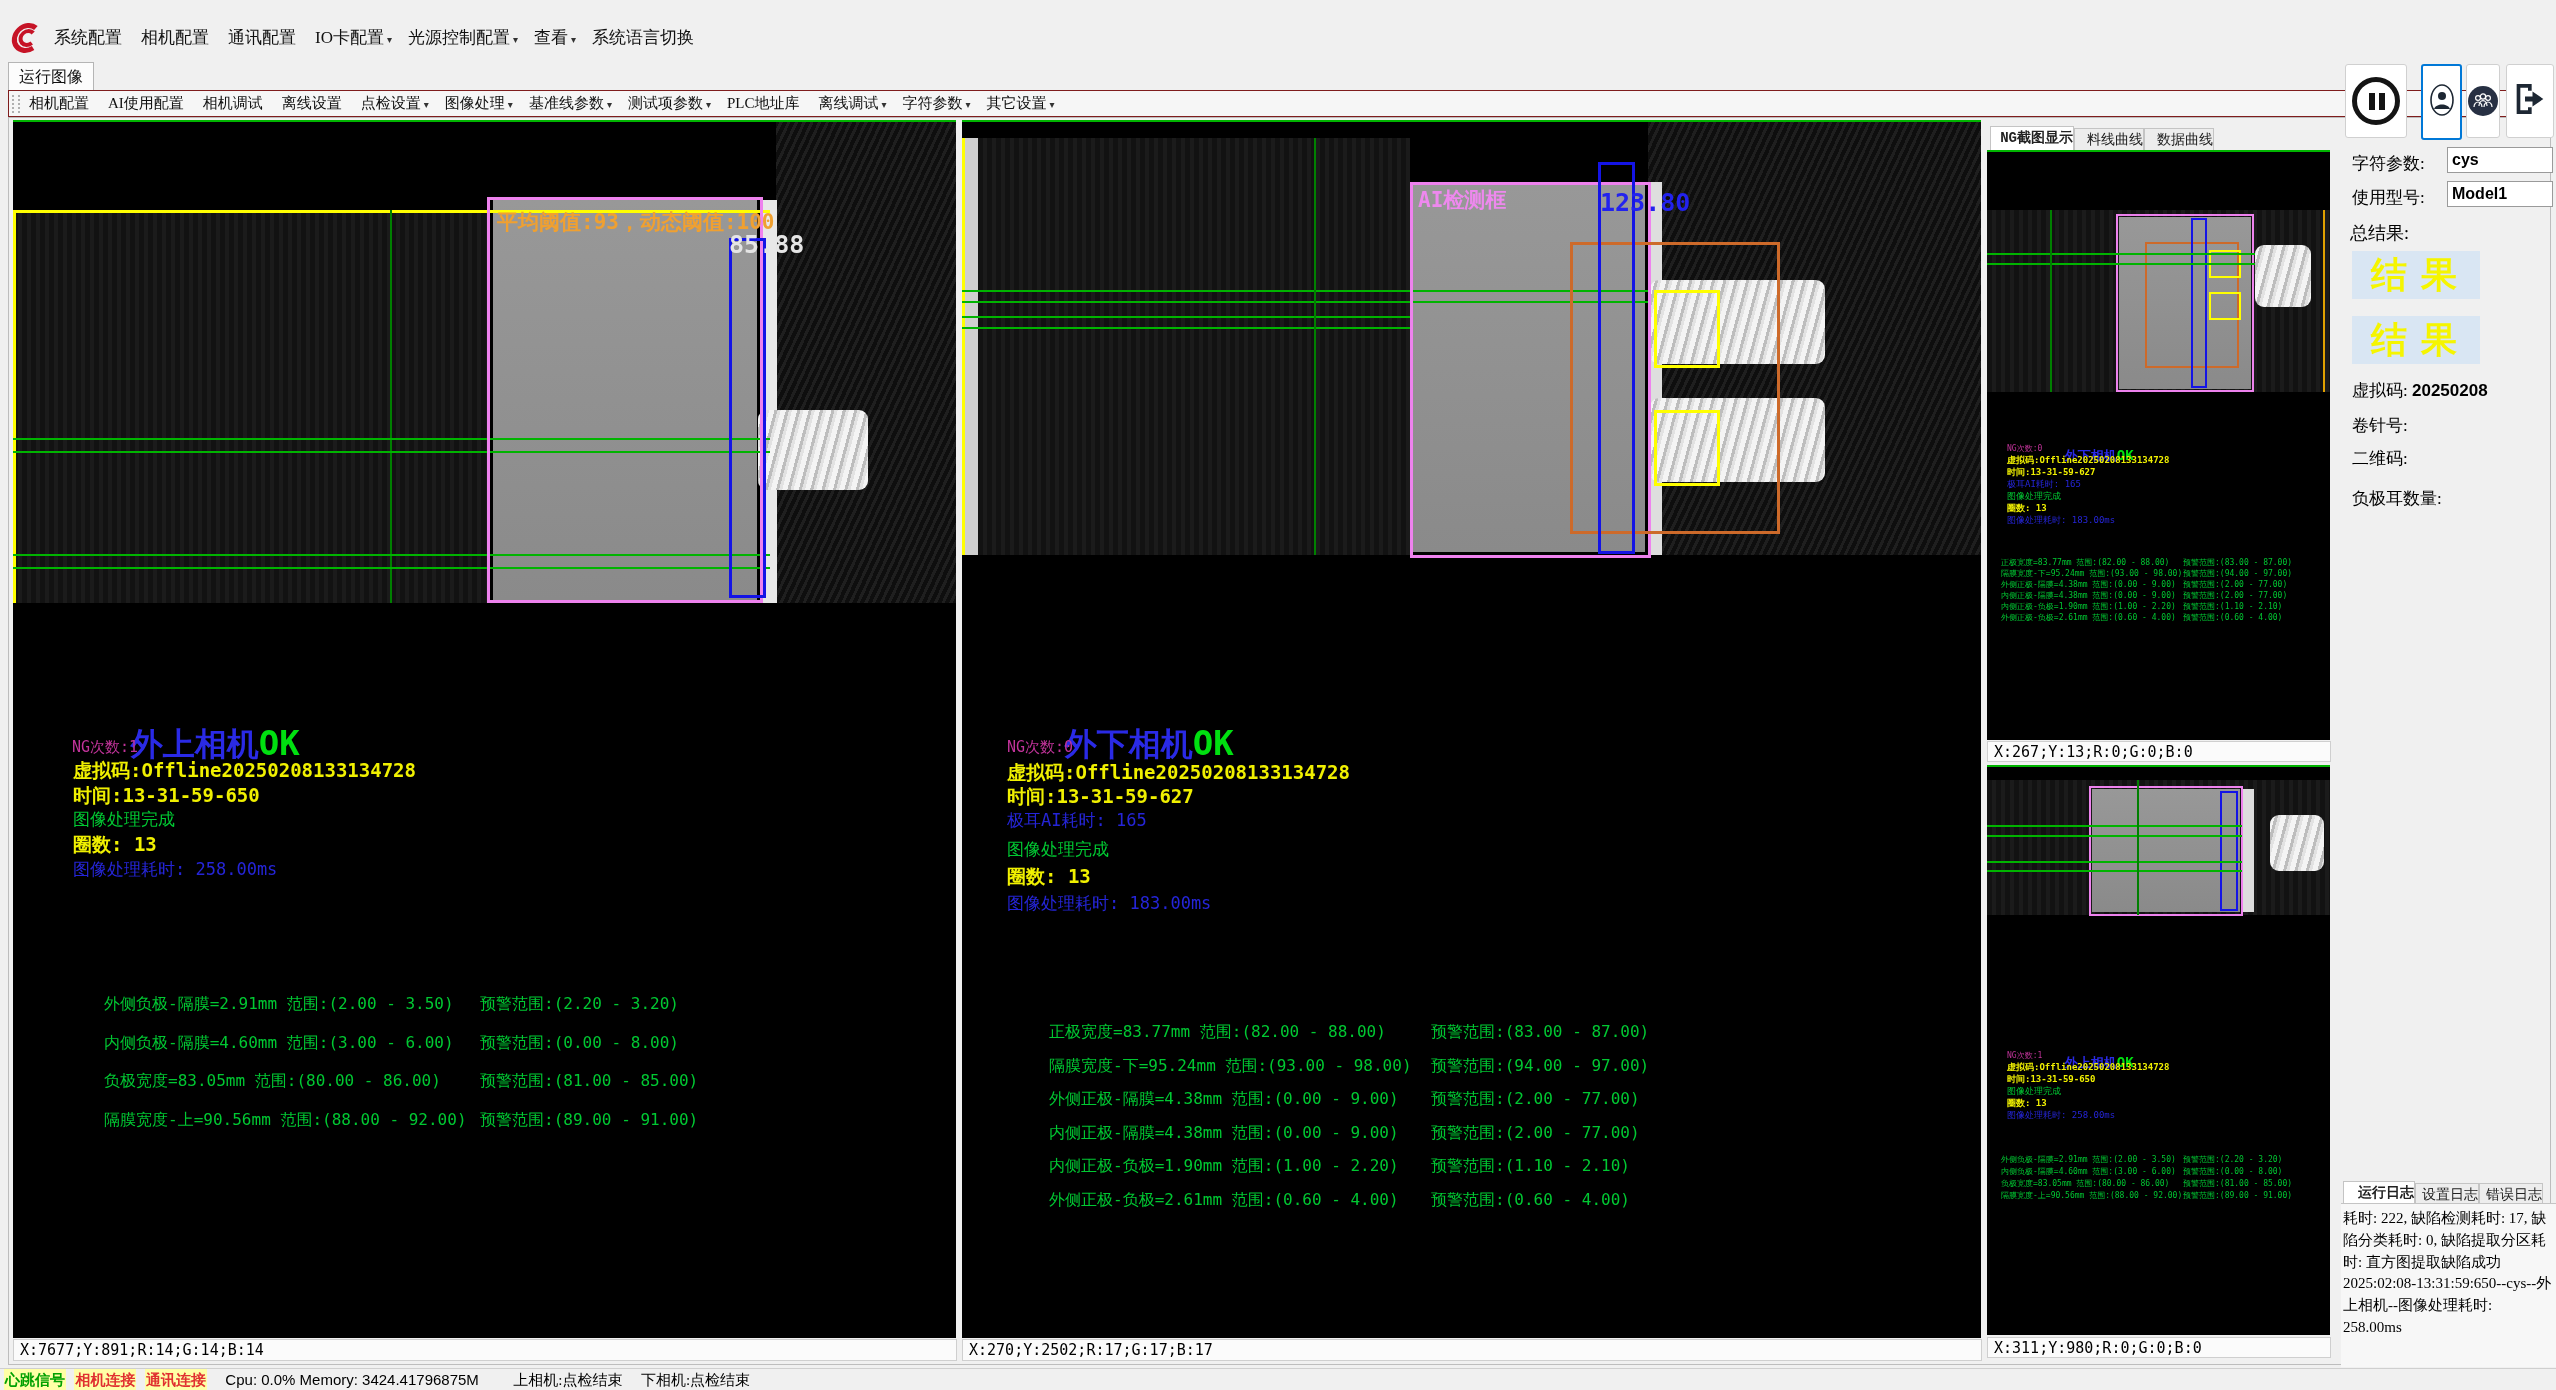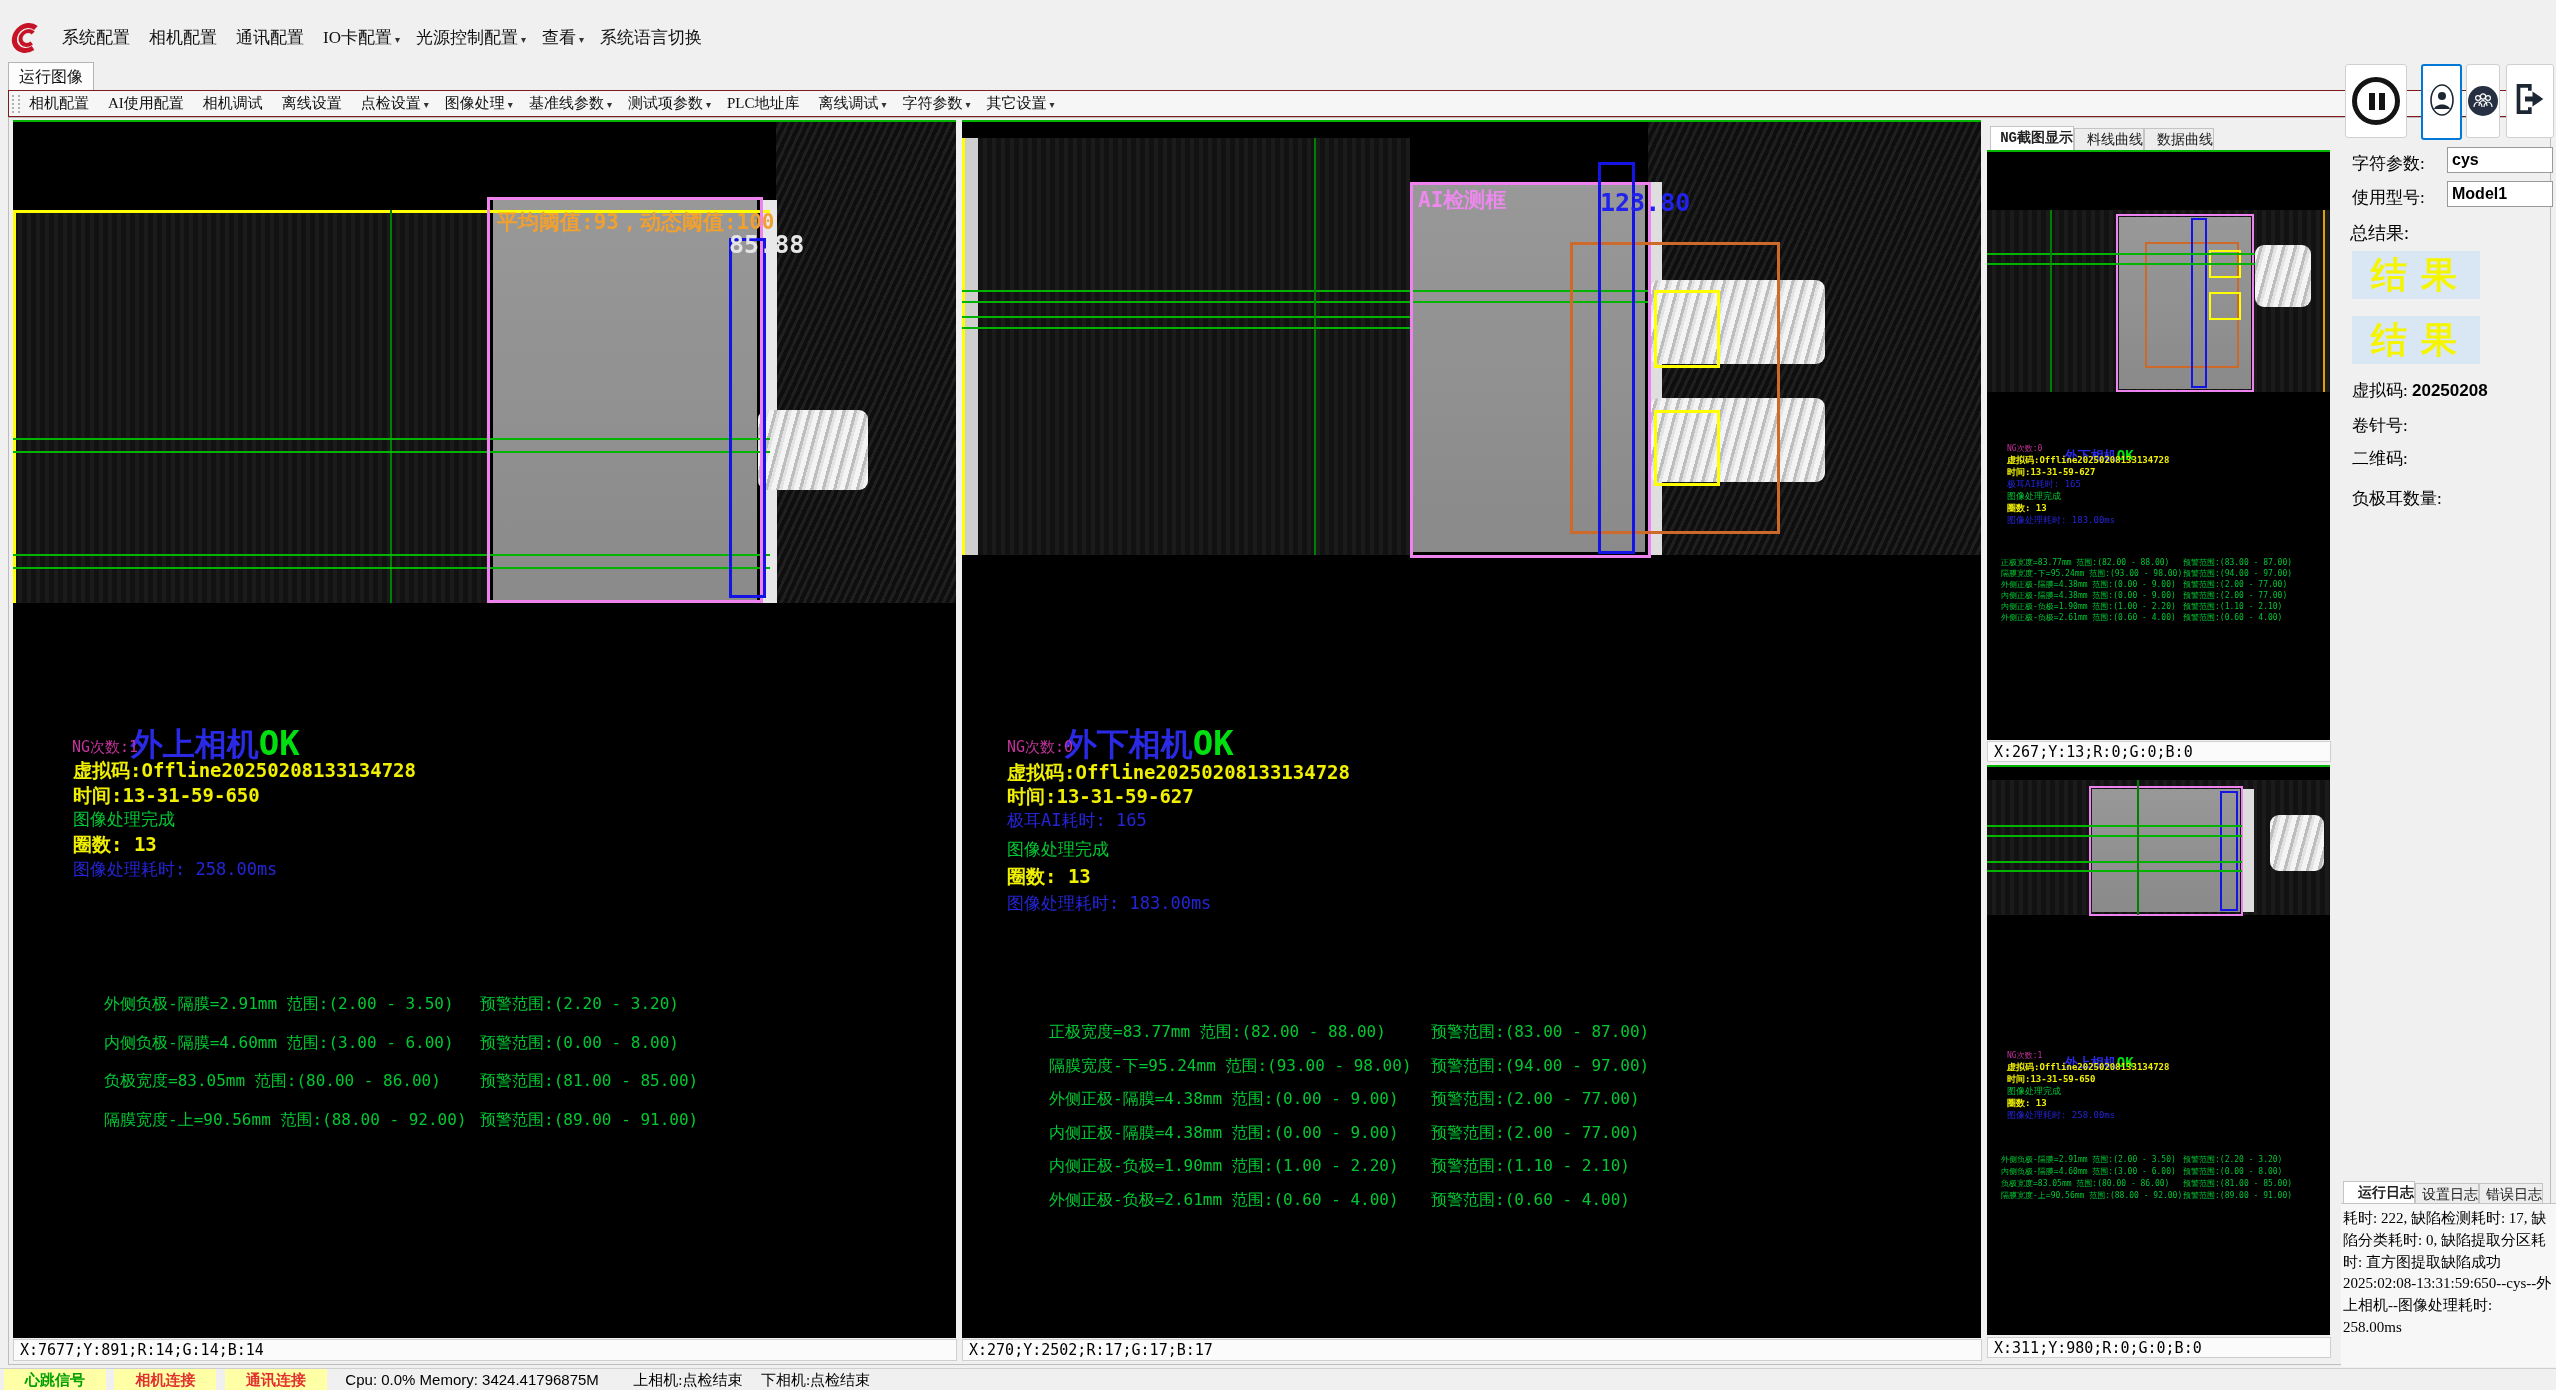--- a/index.html
+++ b/index.html
@@ -44,39 +44,39 @@
   .field-label{position:absolute;font-family:"Liberation Serif",serif;font-size:17px;color:#000;}
   .field-input{position:absolute;background:#fff;border:1px solid #9a9a9a;
                font-family:"Liberation Sans",sans-serif;font-weight:bold;font-size:16px;padding:2px 4px;}
   .result-block{position:absolute;background:#d9e6f3;color:#f5f500;
                 font-family:"Liberation Serif",serif;font-weight:bold;font-size:36px;
                 letter-spacing:14px;text-align:center;line-height:48px;}
   .side-tab{position:absolute;font-family:Liberation Mono, monospace;font-size:14px;line-height:22px;
             text-align:right;color:#222;background:#ededed;border:1px solid #c4c4c4;border-bottom:none;}
   .side-tab.active{background:#fff;font-weight:bold;}
   .chip{display:inline-block;background:#ffffa6;font-family:"Liberation Serif",serif;
-        font-size:15px;padding:1px 21px;margin-right:4px;font-weight:bold;}
+        font-size:15px;padding:1px 1px;margin-right:4px;font-weight:bold;}
   .mini-osd{position:absolute;font-family:"DejaVu Sans Mono",monospace;white-space:pre;}
 </style>
 </head>
 <body>
 
 <div id="app">
 
 
   <div class="abs" style="left:0;top:18px;width:2556px;height:40px;background:#f0f0f0;">
     <span class="abs" style="left:4px;top:2px;width:36px;height:36px;">
       <svg width="36" height="36" viewBox="0 0 36 36">
         <g transform="skewX(-8) translate(4,0)">
           <path d="M29 8 A12.5 12.5 0 1 0 29 28" fill="none" stroke="#c61326" stroke-width="5"></path>
           <path d="M27 13 A7 7 0 1 0 27 23" fill="none" stroke="#c61326" stroke-width="4"></path>
         </g>
       </svg>
     </span>
-    <div class="abs cn" style="left:46px;top:0;height:40px;line-height:40px;font-size:17px;margin-left:8px;">
+    <div class="abs cn" style="left:46px;top:0;height:40px;line-height:40px;font-size:17px;">
       
     <span class="menu-item"><span>系统配置</span><span class="arr"></span></span><span class="menu-item"><span>相机配置</span><span class="arr"></span></span><span class="menu-item"><span>通讯配置</span><span class="arr"></span></span><span class="menu-item"><span>IO卡配置</span><span class="arr">▾</span></span><span class="menu-item"><span>光源控制配置</span><span class="arr">▾</span></span><span class="menu-item"><span>查看</span><span class="arr">▾</span></span><span class="menu-item"><span>系统语言切换</span><span class="arr"></span></span></div>
   </div>
 
   <div class="abs" style="left:0;top:58px;width:2556px;height:32px;background:#f0f0f0;">
     <div class="abs cn" style="left:8px;top:4px;width:84px;height:28px;background:#fcfcfc;border:1px solid #b5b5b5;border-bottom:none;
                 text-align:center;line-height:28px;font-size:16px;color:#111;">运行图像</div>
   </div>
 
   <div class="abs" style="left:8px;top:90px;width:2540px;height:27px;background:#f6f6f6;border:1px solid #7f1d1d;box-sizing:border-box;">

